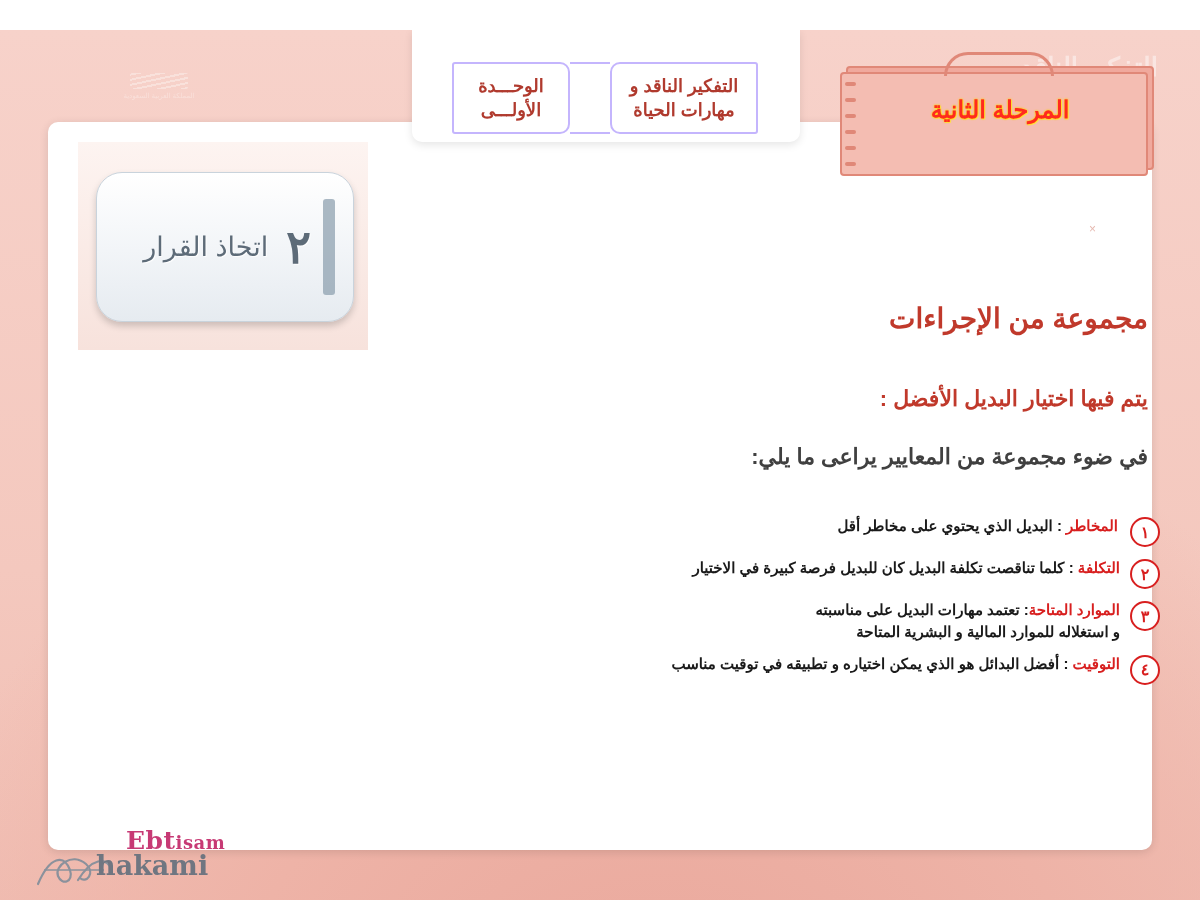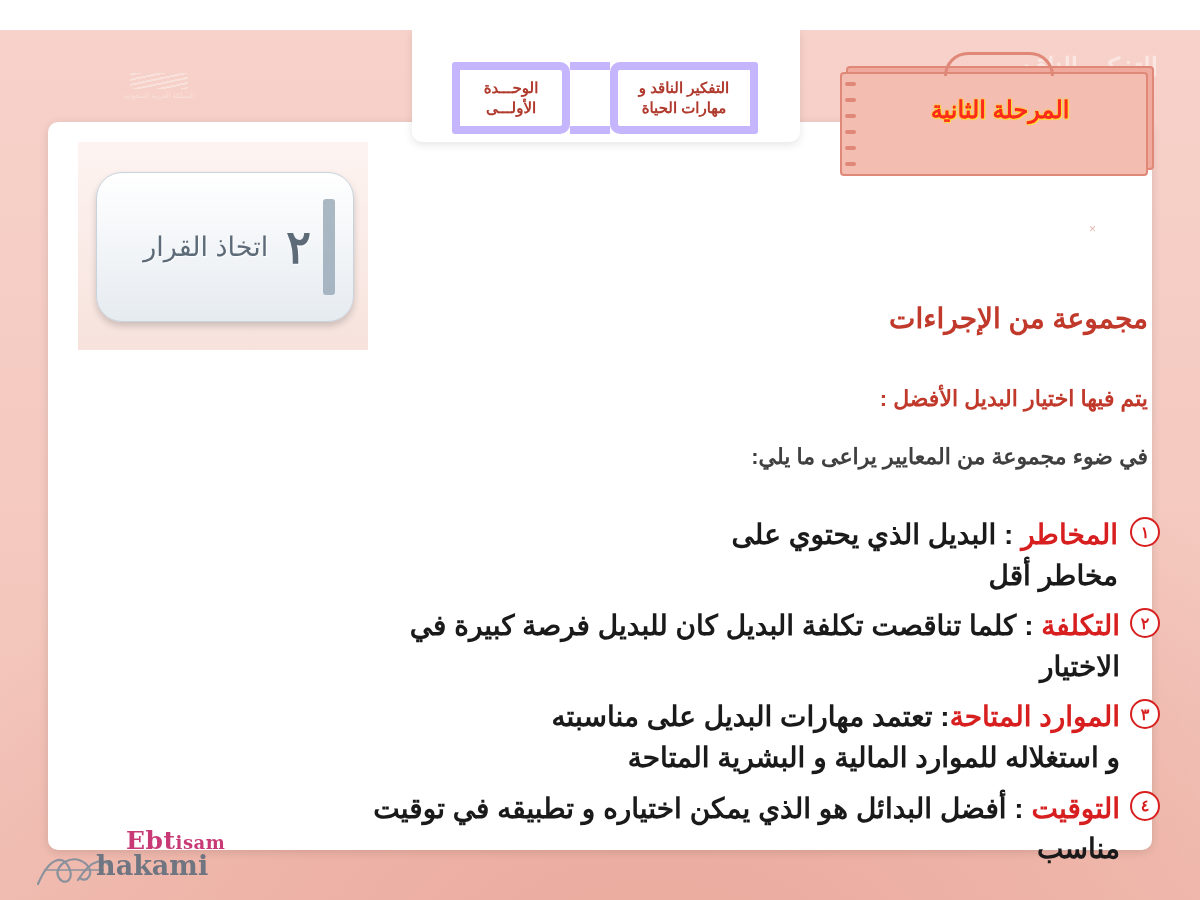--- a/index.html
+++ b/index.html
@@ -66,27 +66,27 @@
     position: absolute; left: 412px; top: 0; width: 388px; height: 112px;
     background: #ffffff;
     border-radius: 0 0 10px 10px;
     box-shadow: 0 3px 8px rgba(0,0,0,0.10);
   }
   .book-inner {
     position: absolute; left: 28px; top: 32px; width: 330px; height: 72px;
     display: flex; align-items: stretch; justify-content: center; gap: 0;
   }
   .book-page {
-    border: 8px solid #c4b5fd;
+    border: 2px solid #c4b5fd;
     background: #ffffff;
     display: flex; align-items: center; justify-content: center;
     text-align: center;
     color: #b03a2e;
     font-weight: bold;
-    font-size: 15px;
+    font-size: 18px;
     line-height: 1.35;
     padding: 2px 6px;
   }
   .book-page.left  { width: 148px; border-radius: 10px 3px 3px 10px; }
   .book-page.spine { width: 40px; border-left: none; border-right: none; border-radius: 0; }
   .book-page.right { width: 118px; border-radius: 3px 10px 10px 3px; }
   .book-page.right .u1 { display: block; }
   .book-page.right .u2 { display: block; }
 
   
@@ -177,21 +177,21 @@
   }
   .item .bullet {
     flex: 0 0 auto;
     width: 30px; height: 30px; border-radius: 50%;
     border: 2px solid #d81f1f;
     color: #d81f1f; background: #ffffff;
     font-size: 16px; font-weight: bold;
     display: flex; align-items: center; justify-content: center;
     margin-top: 2px;
   }
-  .item .body { font-size: 28px; font-weight: bold; color: #1a1a1a; line-height: 1.45; }
+  .item .body { font-size: 15px; font-weight: bold; color: #1a1a1a; line-height: 1.45; }
   .item .body .k { color: #d81f1f; }
   .item.i1 .body { margin-right: 2px; }
   .item.i3 .wrap2 { display: block; }
 
   
   .item.i1 { padding-left: 510px; }
   .item.i2 { padding-left: 258px; }
   .item.i3 { padding-left: 300px; }
   .item.i4 { padding-left: 170px; }
 

